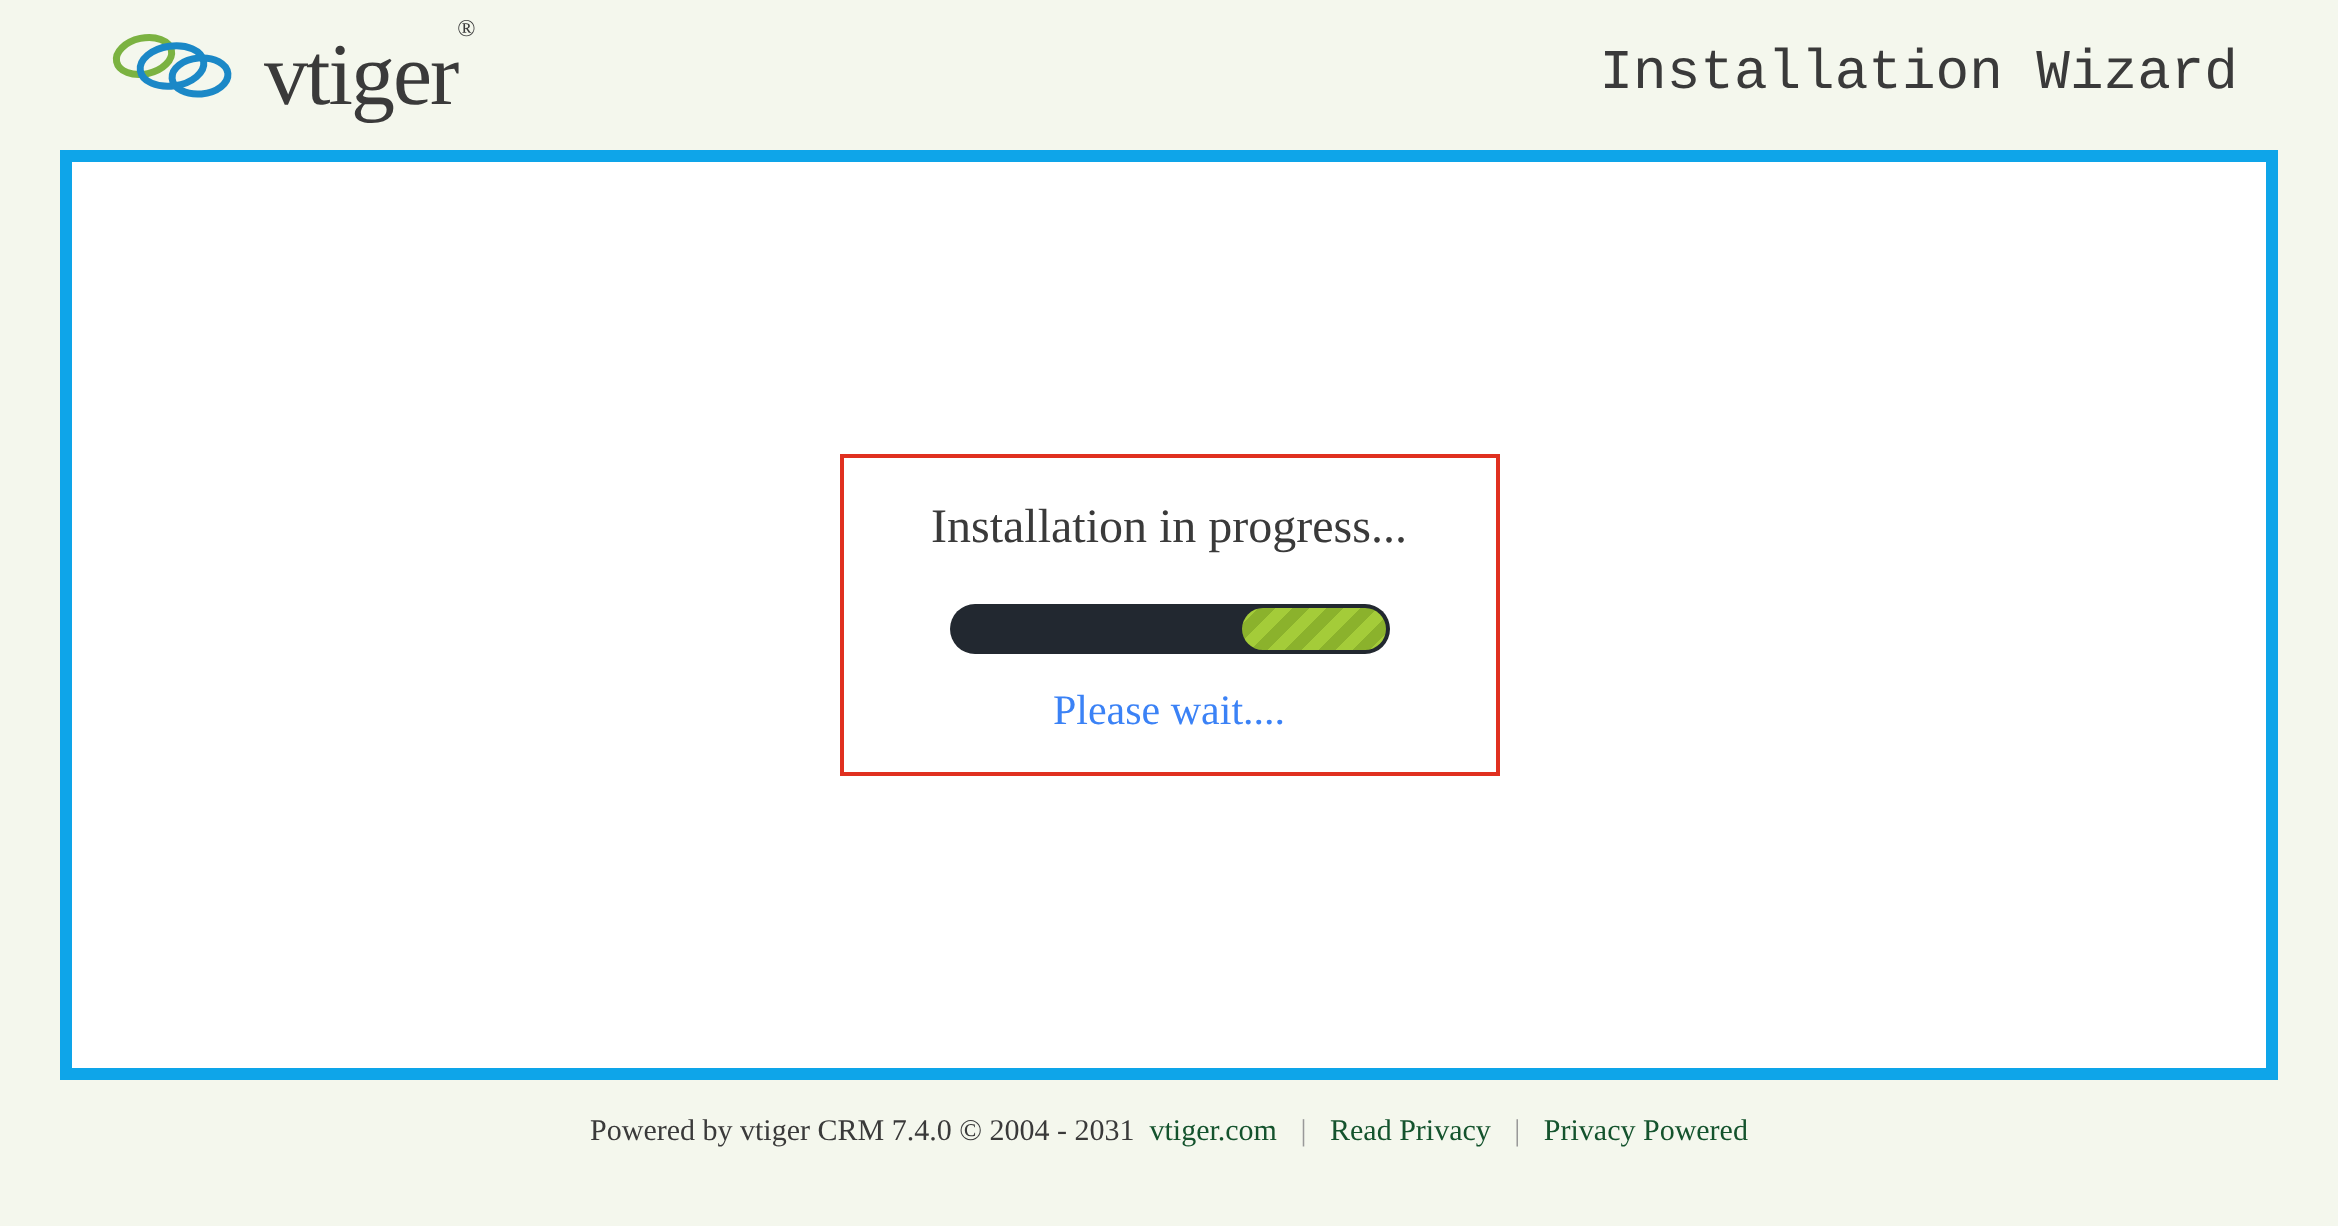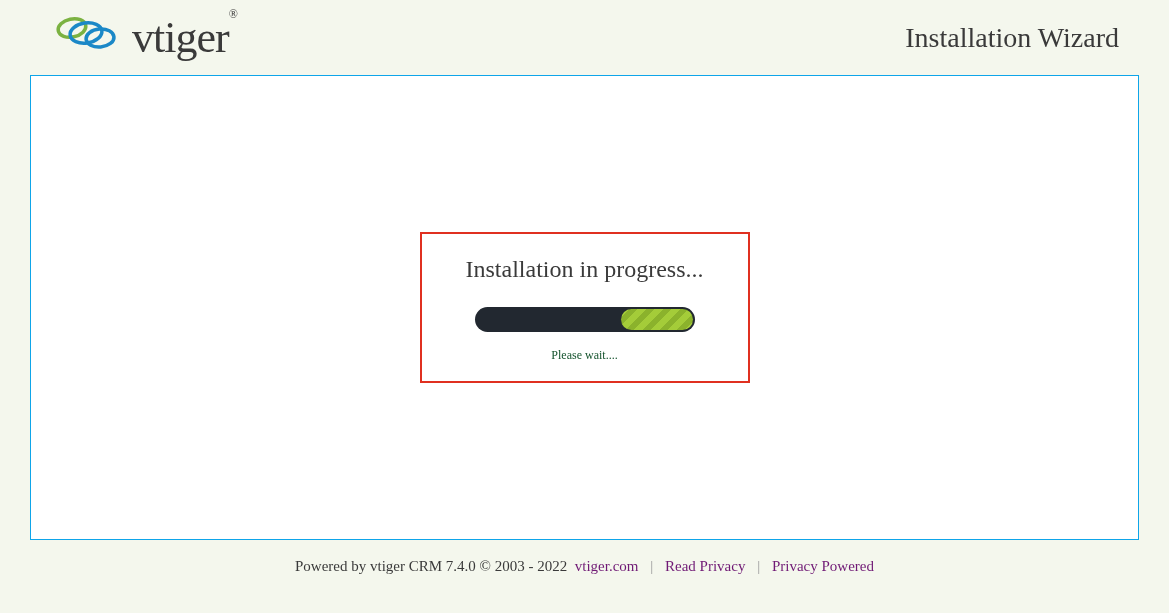--- a/index.html
+++ b/index.html
@@ -40,26 +40,27 @@
     .logo-text .reg {
       font-size: 12px;
       vertical-align: super;
       position: relative;
       top: -18px;
     }
     .wizard-title {
       font-size: 28px;
       color: #3a3a3a;
       font-weight: 400;
+      font-family: Liberation Mono, monospace;
     }
     .content-panel {
       background: #ffffff;
       margin: 0 30px;
       height: 465px;
-      border: 1px solid #0ea5e9;
+      border: 6px solid #0ea5e9;
       display: flex;
       align-items: center;
       justify-content: center;
     }
     .progress-box {
       border: 2px solid #e03020;
       padding: 22px 28px 18px 28px;
       width: 330px;
       text-align: center;
     }
@@ -87,32 +88,32 @@
       background: repeating-linear-gradient(
         -45deg,
         #a4cc39,
         #a4cc39 6px,
         #8bb22c 6px,
         #8bb22c 12px
       );
       border-radius: 11px;
     }
     .wait-text {
-      font-size: 12px;
-      color: #14532d;
+      font-size: 21px;
+      color: #3b82f6;
     }
     .footer {
       text-align: center;
       padding: 18px 0;
       font-size: 15px;
       color: #3a3a3a;
       font-family: Georgia, serif;
     }
     .footer a {
-      color: #701a75;
+      color: #14532d;
       text-decoration: none;
     }
     .footer .sep {
       color: #999;
       margin: 0 8px;
     }
   </style>
 </head>
 <body>
 
@@ -134,19 +135,19 @@
   <div class="progress-box">
     <div class="progress-title">Installation in progress...</div>
     <div class="progress-bar">
       <div class="progress-fill"></div>
     </div>
     <div class="wait-text">Please wait....</div>
   </div>
 </div>
 
 <div class="footer">
-  <span>Powered by vtiger CRM 7.4.0  © 2003 - 2022</span>&nbsp;
+  <span>Powered by vtiger CRM 7.4.0  © 2004 - 2031</span>&nbsp;
   <a href="#">vtiger.com</a>
   <span class="sep">|</span>
   <a href="#">Read Privacy</a>
   <span class="sep">|</span>
   <a href="#">Privacy Powered</a>
 </div>
 
 </body></html>

